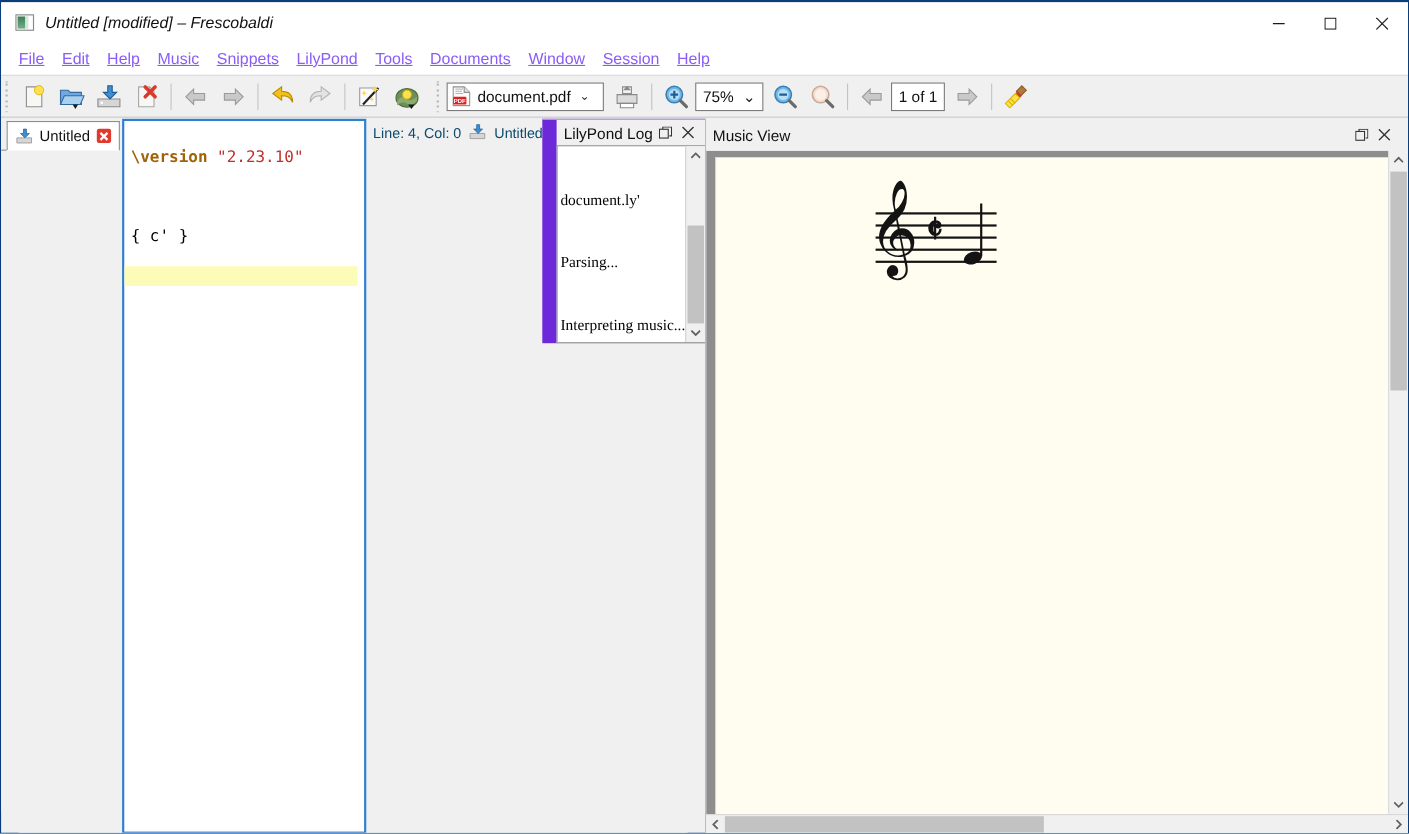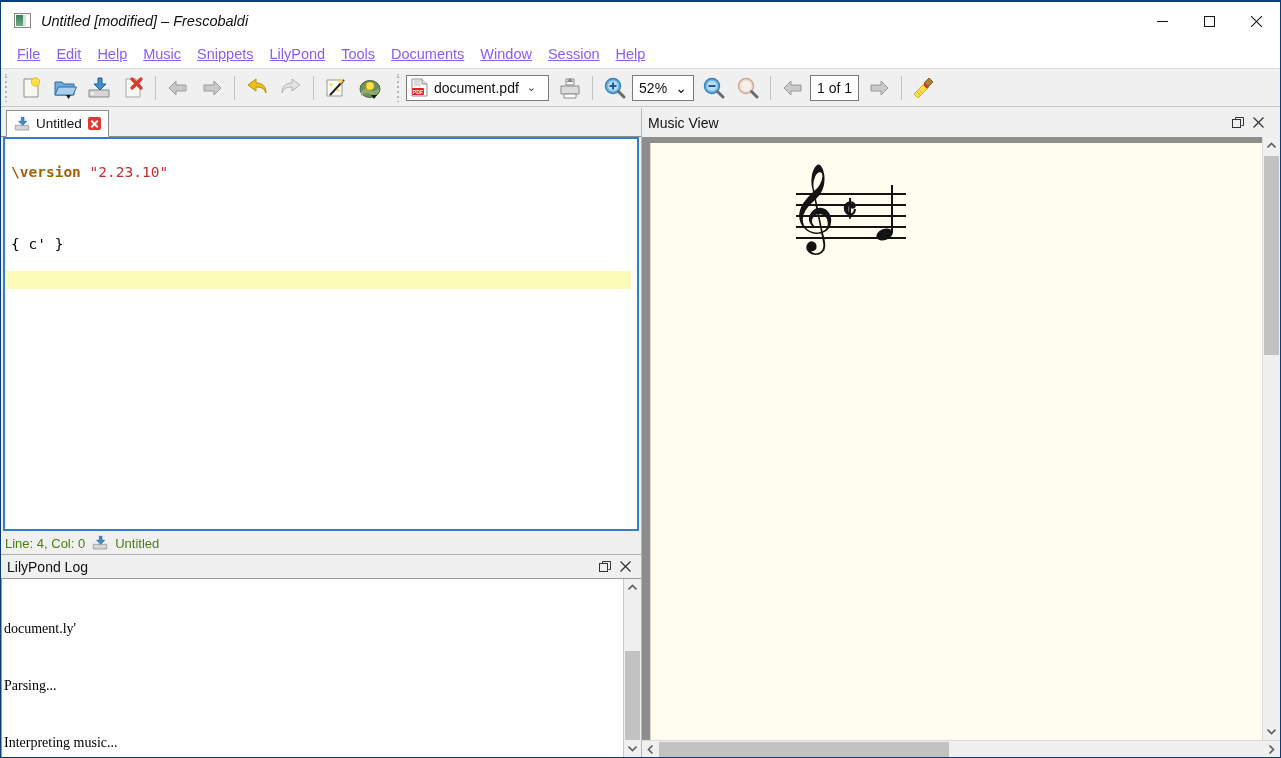--- a/index.html
+++ b/index.html
@@ -143,21 +143,21 @@
     left: 0; top: 106px;
     width: 1279px;
     height: 650px;
     display: flex;
   }
 
   .left-pane {
     width: 640px;
     height: 650px;
     display: flex;
-    flex-direction: column;
+    flex-direction: row;
     background: #f0f0f0;
     border-radius: 23px;
   }
 
   
   .tabbar {
     height: 29px;
     background: #f0f0f0;
     display: flex;
     align-items: flex-end;
@@ -225,31 +225,32 @@
 
   
   .statusline {
     height: 23px;
     background: #f0f0f0;
     display: flex;
     align-items: center;
     gap: 7px;
     padding-left: 4px;
     font-size: 13px;
-    color: #4d7c0f;
+    color: #0c4a6e;
     border-top: 1px solid #f0f0f0;
   }
 
   
   .logdock {
     height: 204px;
     display: flex;
     flex-direction: column;
-    background: #f9a8d4;
+    background: #6d28d9;
     border-top: 1px solid #b0b0b0;
+    padding-left: 13px;
   }
   .dock-header {
     height: 23px;
     display: flex;
     align-items: center;
     padding: 0 6px 0 6px;
     font-size: 14px;
     color: #111;
     background: #f0f0f0;
   }
@@ -562,21 +563,21 @@
     <div class="tb-btn">
       <svg width="24" height="24" viewBox="0 0 24 24">
         <circle cx="10" cy="10" r="7.5" fill="#6fb7e8" stroke="#3a7fb0" stroke-width="1.4"></circle>
         <circle cx="10" cy="10" r="5" fill="#b8def5"></circle>
         <path d="M10 6.5 v7 M6.5 10 h7" stroke="#1f5d96" stroke-width="2"></path>
         <path d="M15.5 15.5 L21 21" stroke="#6b6b6b" stroke-width="3" stroke-linecap="round"></path>
       </svg>
     </div>
 
     <div class="tb-field" style="min-width:62px;justify-content:space-between;">
-      <span>52%</span>
+      <span>75%</span>
       <span class="arrow">⌄</span>
     </div>
 
     <div class="tb-btn" style="margin-left:3px;">
       <svg width="24" height="24" viewBox="0 0 24 24">
         <circle cx="10" cy="10" r="7.5" fill="#6fb7e8" stroke="#3a7fb0" stroke-width="1.4"></circle>
         <circle cx="10" cy="10" r="5" fill="#b8def5"></circle>
         <path d="M6.5 10 h7" stroke="#1f5d96" stroke-width="2"></path>
         <path d="M15.5 15.5 L21 21" stroke="#6b6b6b" stroke-width="3" stroke-linecap="round"></path>
       </svg>

